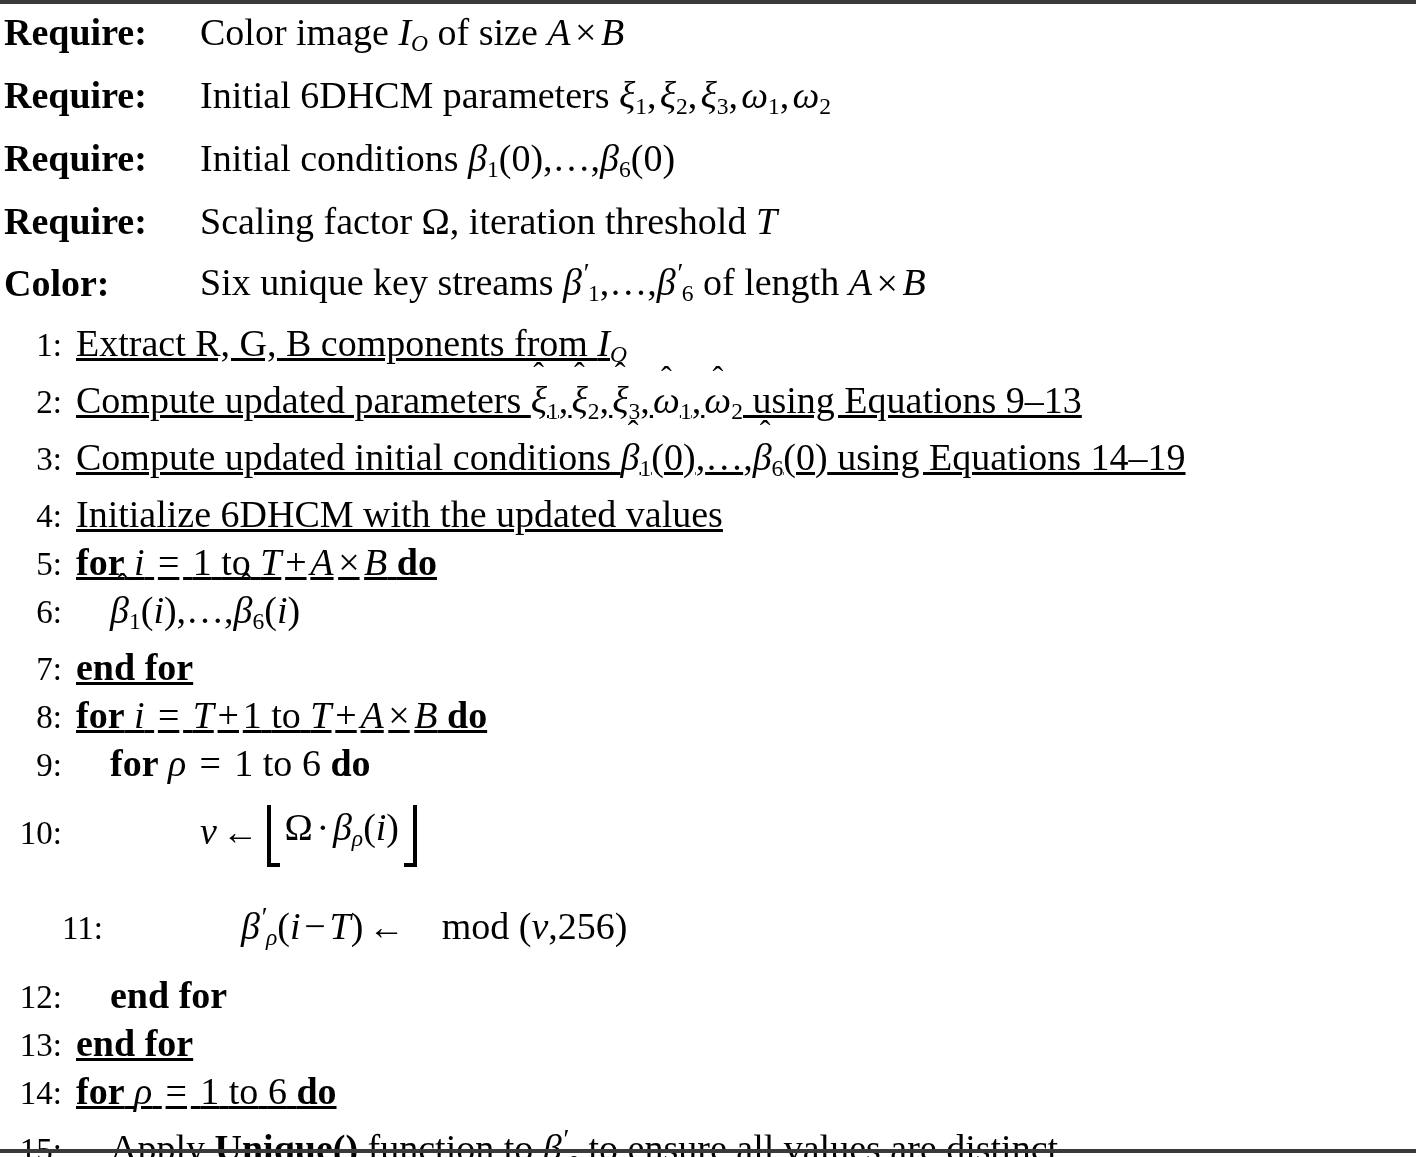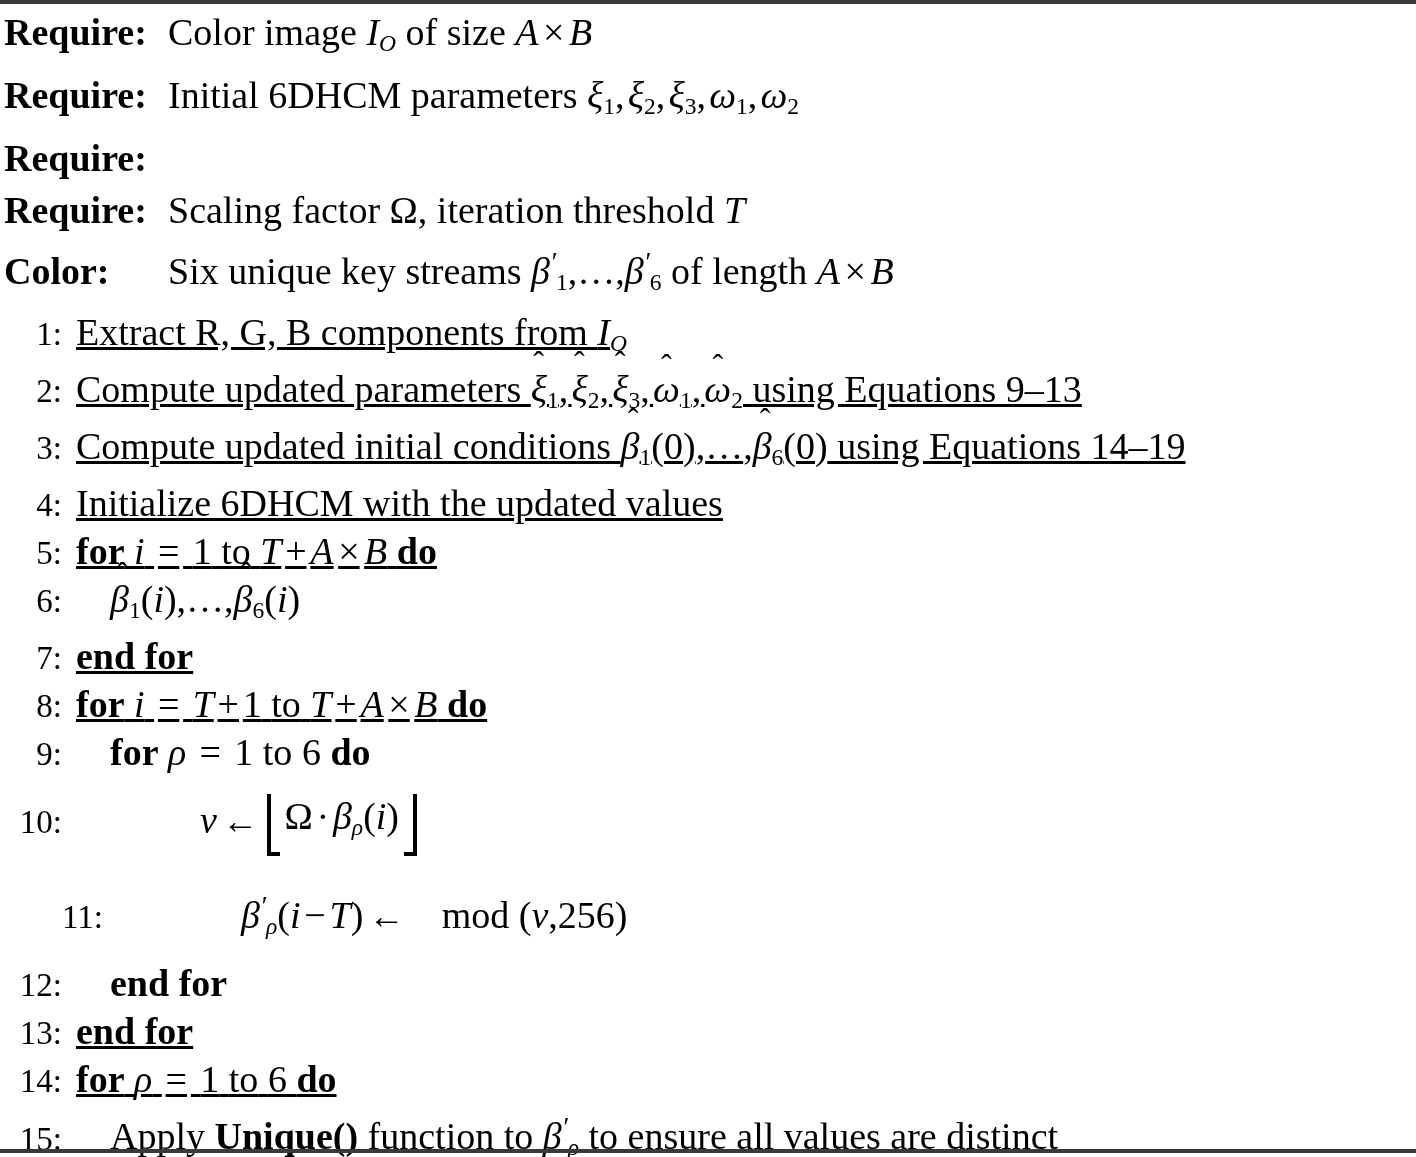--- a/index.html
+++ b/index.html
@@ -64,20 +64,21 @@
     font-weight: bold;
     display: inline-block;
     width: 168px;
     flex: 0 0 168px;
     text-align: left;
     padding-left: 4px;
     box-sizing: border-box;
   }
   .hdr-body {
     flex: 1 1 auto;
+    margin-left: 32px;
   }
 
   
   .num {
     display: inline-block;
     width: 62px;
     flex: 0 0 62px;
     text-align: right;
     font-size: 33px;
     padding-right: 0px;
@@ -189,20 +190,21 @@
       <span class="hdr-body"><span>Color image </span><span class="mi">I</span><sub class="it">O</sub><span> of size </span><span class="mi">A</span><span class="opx">×</span><span class="mi">B</span></span>
     </div>
 
     <div class="line hdr">
       <span class="hdr-label">Require:</span>
       <span class="hdr-body"><span>Initial 6DHCM parameters </span><span class="mi">ξ</span><sub>1</sub><span>,</span> <span class="mi">ξ</span><sub>2</sub><span>,</span> <span class="mi">ξ</span><sub>3</sub><span>,</span> <span class="mi">ω</span><sub>1</sub><span>,</span> <span class="mi">ω</span><sub>2</sub></span>
     </div>
 
     <div class="line hdr">
       <span class="hdr-label">Require:</span>
+      <span class="hdr-body"><span>Initial conditions </span><span class="mi">β</span><sub>1</sub>(<span>0</span>)<span>,</span><span>…</span><span>,</span><span class="mi">β</span><sub>6</sub>(<span>0</span>)</span>
     </div>
 
     <div class="line hdr">
       <span class="hdr-label">Require:</span>
       <span class="hdr-body"><span>Scaling factor </span><span>Ω</span><span>, iteration threshold </span><span class="mi">T</span></span>
     </div>
 
     <div class="line hdr">
       <span class="hdr-label">Color:</span>
       <span class="hdr-body"><span>Six unique key streams </span><span class="mi">β</span><span class="prime">′</span><sub>1</sub><span>,</span><span>…</span><span>,</span><span class="mi">β</span><span class="prime">′</span><sub>6</sub><span> of length </span><span class="mi">A</span><span class="opx">×</span><span class="mi">B</span></span>

